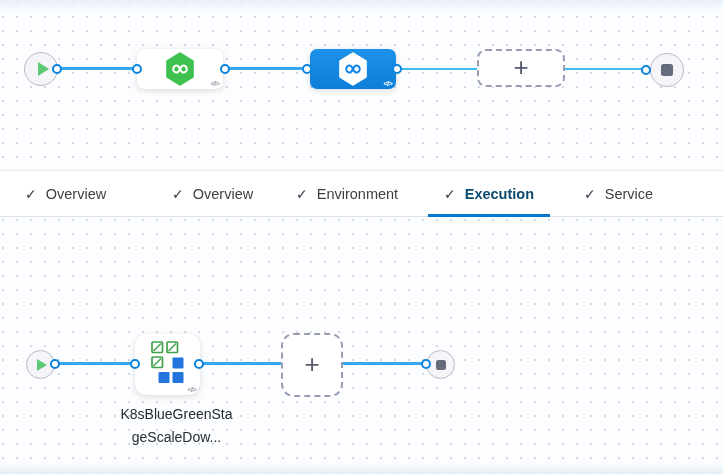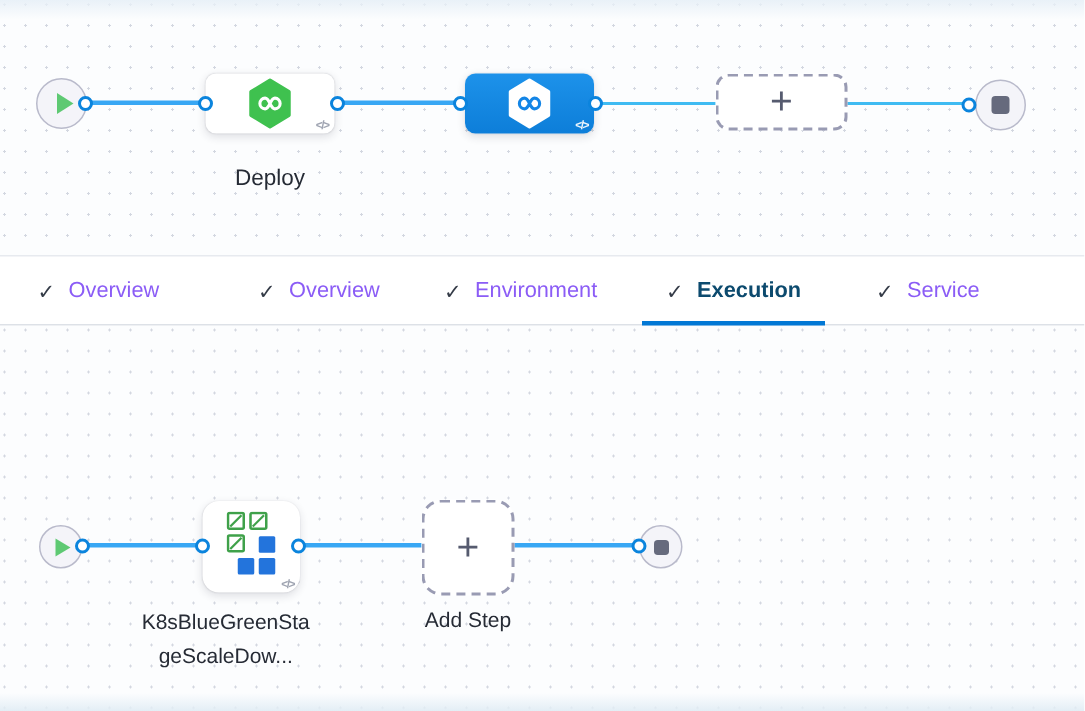--- a/index.html
+++ b/index.html
@@ -47,21 +47,21 @@
 
   .flow-label{position:absolute;text-align:center;font-size:15px;color:#262b35;z-index:2;}
   .flow-label.small{font-size:14px;}
   .wrap-label{word-break:break-all;line-height:23px;}
 
   
   .tabbar{position:absolute;left:0;top:170px;width:723px;height:47px;background:#fff;
     border-top:1px solid #e7eaef;border-bottom:1px solid #dde1e7;box-sizing:border-box;z-index:3;}
   .tab{position:absolute;top:0;height:46px;display:flex;align-items:center;gap:9px;cursor:pointer;}
   .tab .chk{font-size:14px;font-weight:700;color:#343b47;}
-  .tab .tlabel{font-size:14.5px;color:#8b5cf6;}
+  .tab .tlabel{font-size:14.5px;color:#404040;}
   .tab.active .tlabel{font-weight:700;color:#0c4a6e;}
   .tab.active::after{content:"";position:absolute;left:-16px;right:-16px;bottom:0;height:3px;background:#0278d5;}
 </style>
 </head>
 <body>
 
 <div class="screen">
 
   <div class="canvas canvas1">
 
@@ -98,21 +98,20 @@
     </div>
 
     <div class="add-box" style="left:477px;top:49px;width:88px;height:38px;border-radius:9px;">
       <span class="plus">+</span>
     </div>
 
     <div class="node-circle" style="left:650px;top:53px;width:34px;height:34px;">
       <div class="stop-sq"></div>
     </div>
 
-    <div class="flow-label" style="left:130px;top:110px;width:100px;">Deploy</div>
   </div>
 
   <div class="tabbar">
     <div class="tab" style="left:25px;">
       <span class="chk">✓</span>
       <span class="tlabel">Overview</span>
     </div>
     <div class="tab" style="left:172px;">
       <span class="chk">✓</span>
       <span class="tlabel">Overview</span>
@@ -168,17 +167,16 @@
     </div>
 
     <div class="add-box" style="left:281px;top:116px;width:62px;height:64px;border-radius:13px;">
       <span class="plus">+</span>
     </div>
 
     <div class="node-circle" style="left:426px;top:133px;width:29px;height:29px;">
       <div class="stop-sq small"></div>
     </div>
 
-    <div class="flow-label small wrap-label" style="left:94px;top:186px;width:113px;text-align:center;">K8sBlueGreenStageScaleDow...</div>
-    <div class="flow-label small" style="left:262px;top:188px;width:100px;">Add Step</div>
+    <div class="flow-label small wrap-label" style="left:120px;top:186px;width:113px;text-align:center;">K8sBlueGreenStageScaleDow...</div>
   </div>
 
 </div>
 
 </body></html>

